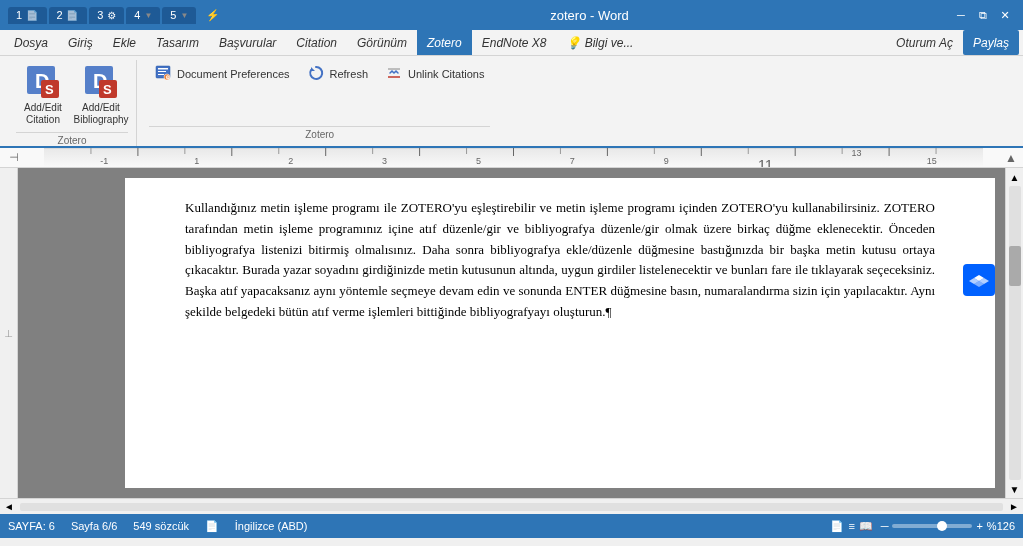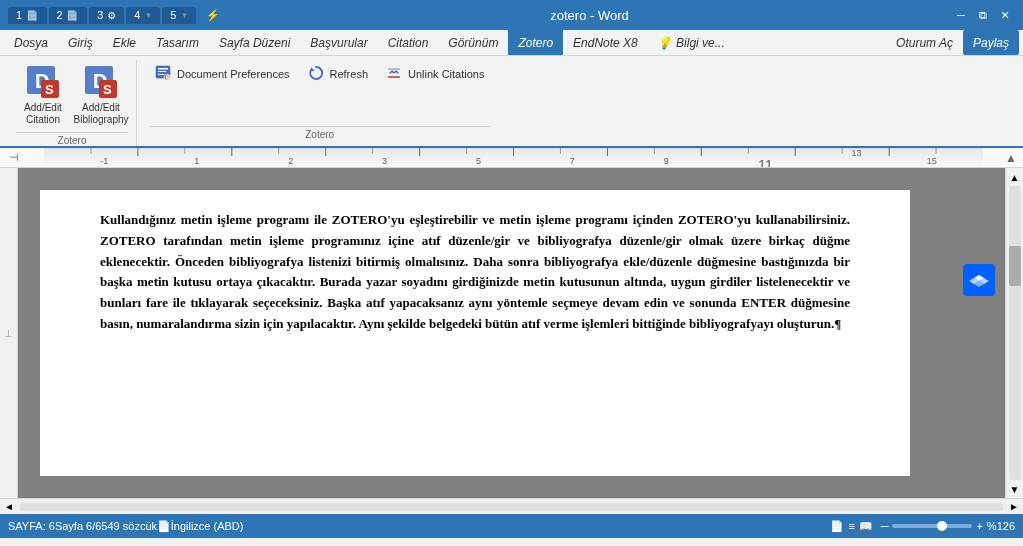--- a/index.html
+++ b/index.html
@@ -134,24 +134,23 @@
     .doc-area {
       display: flex;
       height: 330px;
       overflow: hidden;
     }
     .doc-scroll-left { width: 18px; background: #f0f0f0; border-right: 1px solid #d4d4d4; display: flex; align-items: center; justify-content: center; }
     .doc-content {
       flex: 1;
       background: #808080;
       overflow: hidden;
-      padding: 22px;
-      display: flex;
-      justify-content: flex-start;
-      font-weight: bold;
+      padding: 10px;
+      display: flex;
+      justify-content: flex-end;
     }
     .doc-page {
       background: white;
       width: 870px;
       padding: 20px 60px;
       font-size: 13px;
       line-height: 1.6;
       color: #000;
     }
     .doc-text {
@@ -197,21 +196,21 @@
     .status-bar {
       background: #2e75b6;
       height: 24px;
       display: flex;
       align-items: center;
       padding: 0 8px;
       color: white;
       font-size: 11px;
       justify-content: space-between;
     }
-    .status-left { display: flex; align-items: center; }
+    .status-left { display: flex; gap: 16px; align-items: center; }
     .status-right { display: flex; gap: 8px; align-items: center; }
     .zoom-control { display: flex; align-items: center; gap: 4px; }
     .zoom-slider { width: 80px; height: 4px; background: rgba(255,255,255,0.4); border-radius: 2px; position: relative; }
     .zoom-thumb { width: 10px; height: 10px; background: white; border-radius: 50%; position: absolute; top: -3px; left: 45px; cursor: pointer; }
 
     
     .zotero-group-label {
       font-size: 10px;
       color: #666;
       text-align: center;
@@ -266,21 +265,20 @@
     <div class="title-btn">⧉</div>
     <div class="title-btn close">✕</div>
   </div>
 </div>
 
 <div class="menu-bar">
   <div class="menu-item">Dosya</div>
   <div class="menu-item">Giriş</div>
   <div class="menu-item">Ekle</div>
   <div class="menu-item">Tasarım</div>
-  <div class="menu-item">Sayfa Düzeni</div>
   <div class="menu-item">Başvurular</div>
   <div class="menu-item">Citation</div>
   <div class="menu-item">Görünüm</div>
   <div class="menu-item active">Zotero</div>
   <div class="menu-item">EndNote X8</div>
   <div class="menu-item">💡 Bilgi ve...</div>
   <div style="flex:1;"></div>
   <div class="menu-item">Oturum Aç</div>
   <div class="menu-item" style="background:#2e75b6;color:white;border-radius:2px;">Paylaş</div>
 </div>

